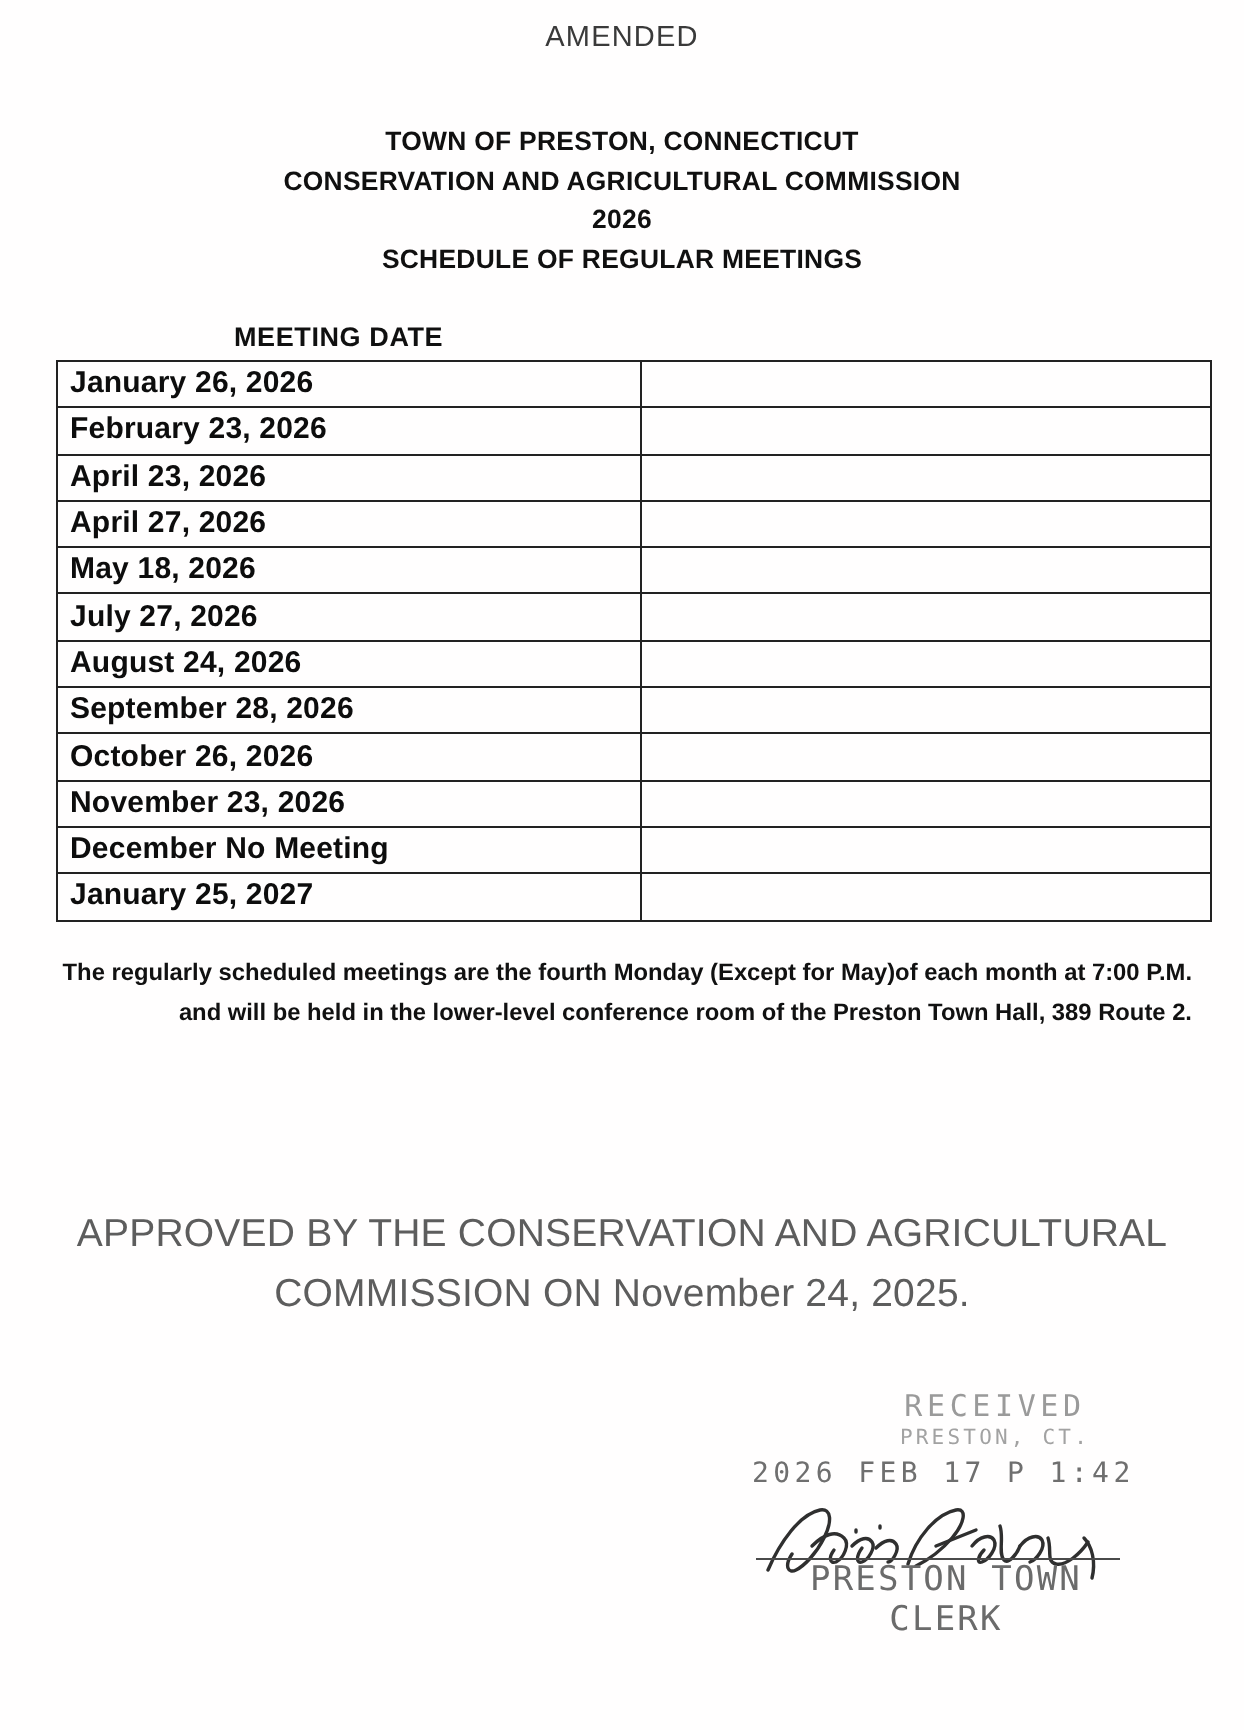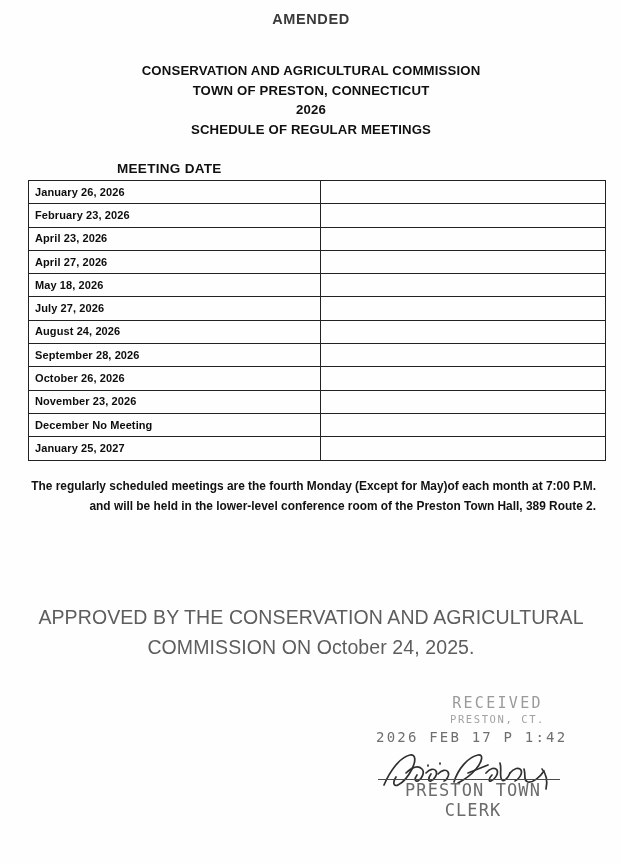--- a/index.html
+++ b/index.html
@@ -25,21 +25,21 @@
   
   .amended {
     position: absolute;
     top: 11px;
     left: 0;
     width: 622px;
     text-align: center;
     font-size: 14.5px;
     letter-spacing: 0.6px;
     color: #3a3a3a;
-    font-weight: 700;
+    font-weight: 400;
   }
 
   
   .title-block {
     position: absolute;
     top: 61px;
     left: 0;
     width: 622px;
     text-align: center;
   }
@@ -68,21 +68,21 @@
     top: 180px;
     left: 28px;
     width: 563px;
     border-collapse: collapse;
     table-layout: fixed;
   }
   .meeting-table td {
     height: 21.3px;
     padding: 0 0 1px 6px;
     border: 1px solid #222;
-    font-size: 11px;
+    font-size: 15px;
     font-weight: bold;
     color: #0d0d0d;
     vertical-align: middle;
     letter-spacing: 0.1px;
     overflow: hidden;
     white-space: nowrap;
   }
   .meeting-table td.col-date { width: 285px; }
   .meeting-table td.col-blank { width: 278px; }
 
@@ -179,22 +179,22 @@
   }
 </style>
 </head>
 <body>
 
 <div class="page">
 
   <div class="amended">AMENDED</div>
 
   <div class="title-block">
+    <div class="title-line">TOWN OF PRESTON, CONNECTICUT</div>
     <div class="title-line">CONSERVATION AND AGRICULTURAL COMMISSION</div>
-    <div class="title-line">TOWN OF PRESTON, CONNECTICUT</div>
     <div class="title-line">2026</div>
     <div class="title-line">SCHEDULE OF REGULAR MEETINGS</div>
   </div>
 
   <div class="table-caption">MEETING DATE</div>
 
   <table class="meeting-table">
     <tbody>
       <tr>
         <td class="col-date">January 26, 2026</td>
@@ -243,21 +243,21 @@
       <tr>
         <td class="col-date">January 25, 2027</td>
         <td class="col-blank"></td>
       </tr>
     </tbody>
   </table>
 
   <div class="para para-schedule">The regularly scheduled meetings are the fourth Monday (Except for May)of each month at 7:00 P.M. and will be held in the lower-level conference room of the Preston Town Hall, 389 Route 2.</div>
 
 
-  <div class="approval">APPROVED BY THE CONSERVATION AND AGRICULTURAL COMMISSION ON October 24, 2025.</div>
+  <div class="approval">APPROVED BY THE CONSERVATION AND AGRICULTURAL COMMISSION ON November 24, 2025.</div>
 
   <div class="stamp">
     <div class="stamp-received">RECEIVED</div>
     <div class="stamp-city">PRESTON, CT.</div>
     <div class="stamp-datetime">2026 FEB 17  P 1:42</div>
 
     <div class="signature-area">
       <svg class="signature-svg" width="200" height="44" viewBox="0 0 200 44">
         <g fill="none" stroke="#2f2f2f" stroke-width="1.7" stroke-linecap="round">
           <path d="M8 36 C14 22, 24 8, 34 6 C40 5, 40 12, 36 20 C32 28, 26 34, 22 36 C18 38, 16 34, 20 28"></path>

